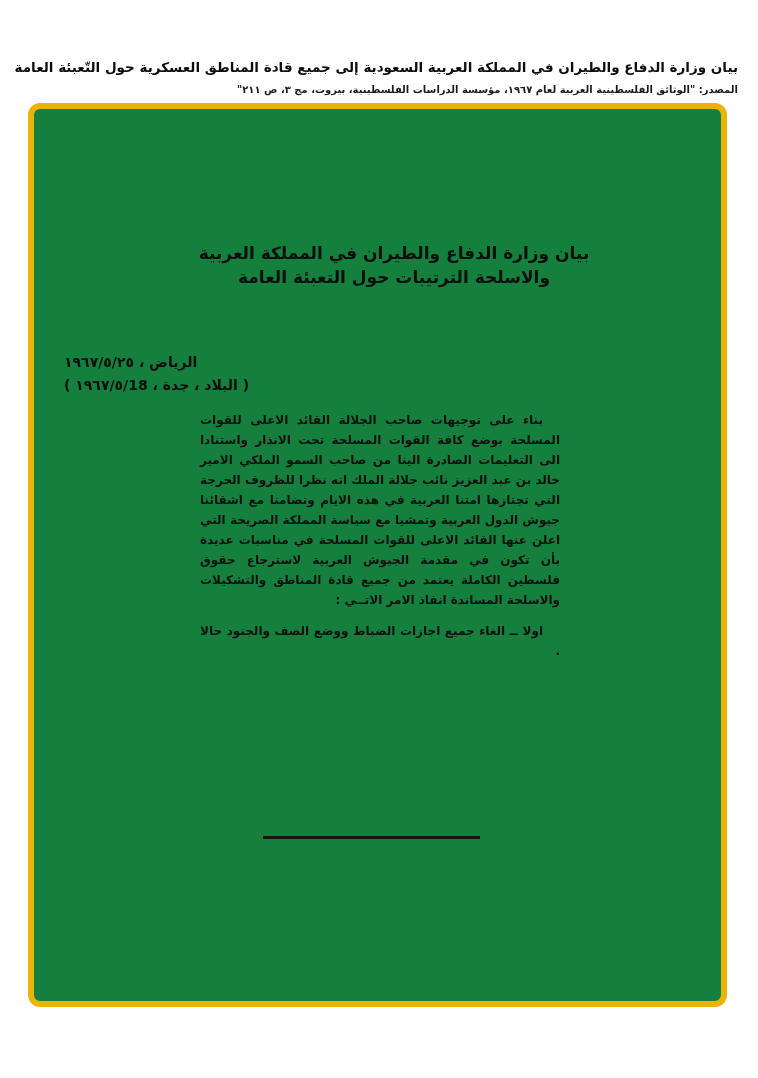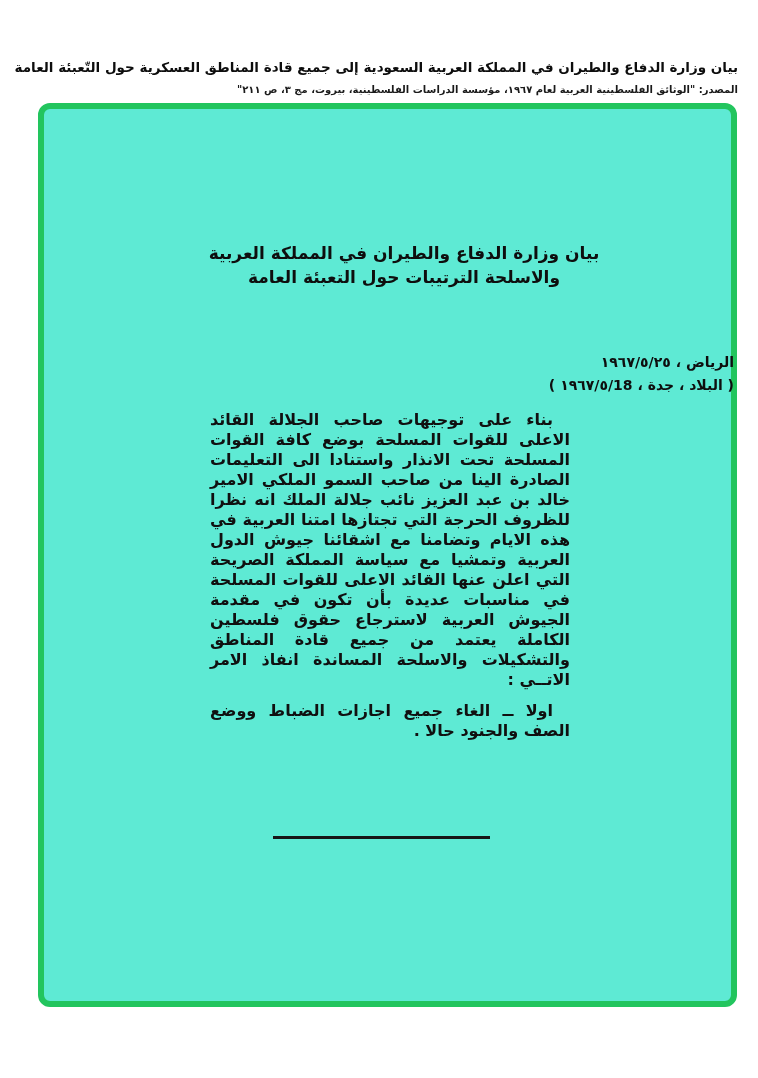--- a/index.html
+++ b/index.html
@@ -38,58 +38,57 @@
     line-height: 13px;
     color: #1a1a1a;
   }
   
   .doc-frame {
     position: absolute;
     left: 28px;
     top: 103px;
     width: 687px;
     height: 892px;
-    border: 6px solid #22c55e;
+    border: 6px solid #eab308;
     border-radius: 12px;
-    background: #5eead4;
-    margin-left: 10px;
+    background: #15803d;
   }
   
   .doc-title {
     position: absolute;
     top: 132px;
     left: 30px;
     width: 660px;
     direction: rtl;
     text-align: center;
     font-size: 17px;
     font-weight: bold;
     line-height: 24px;
     color: #0e0e0e;
   }
   .doc-dates {
     position: absolute;
     top: 242px;
     left: 30px;
     width: 660px;
     direction: rtl;
-    text-align: right;
+    text-align: left;
     font-size: 14px;
     font-weight: bold;
     line-height: 23px;
     color: #0e0e0e;
   }
   .doc-body {
     position: absolute;
     top: 301px;
     left: 166px;
     width: 360px;
     direction: rtl;
     text-align: justify;
-    font-size: 16px;
+    font-size: 12px;
     font-weight: bold;
     line-height: 20px;
     color: #101010;
   }
   .doc-body p {
     margin: 0 0 11px 0;
     text-indent: 17px;
   }
   .divider-line {
     position: absolute;

